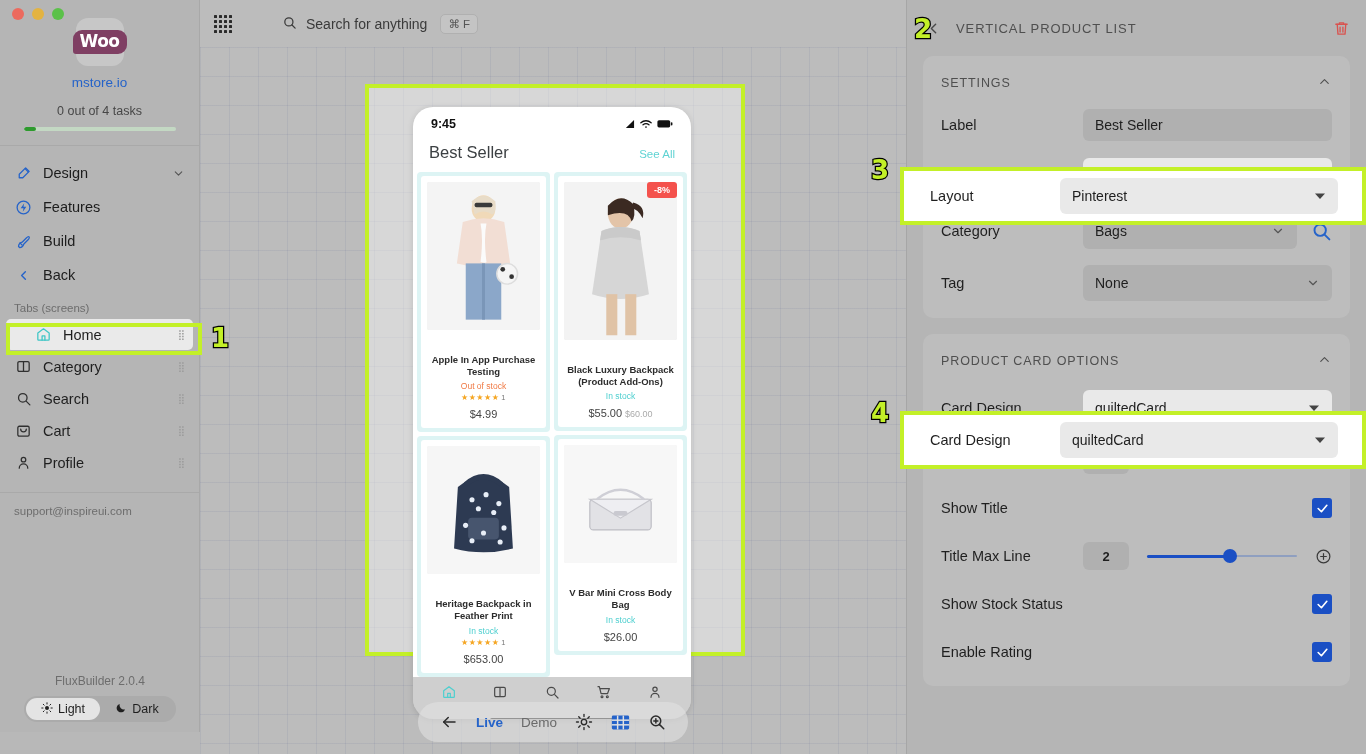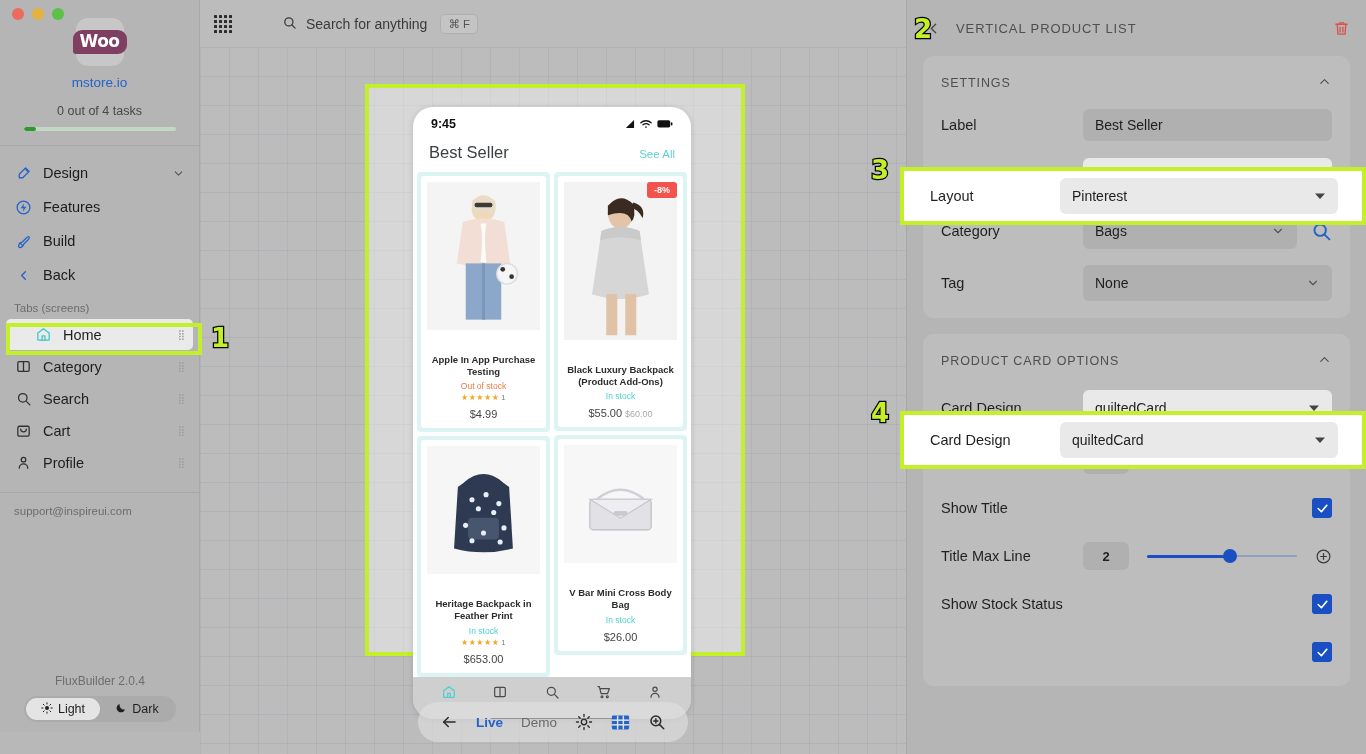--- a/index.html
+++ b/index.html
@@ -816,20 +816,21 @@
       <div class="row" style="height:48px;">
         <span class="row-label" style="width:auto;flex:1;">Show Stock Status</span>
         <span class="chk">
           <svg width="13" height="13" viewBox="0 0 24 24" fill="none" stroke="#fff" stroke-width="3" stroke-linecap="round" stroke-linejoin="round">
               <polyline points="4 12 10 18 20 6"></polyline>
             </svg>
         </span>
       </div>
 
       <div class="row" style="height:48px;">
+        <span class="row-label" style="width:auto;flex:1;">Enable Rating</span>
         <span class="chk">
           <svg width="13" height="13" viewBox="0 0 24 24" fill="none" stroke="#fff" stroke-width="3" stroke-linecap="round" stroke-linejoin="round">
               <polyline points="4 12 10 18 20 6"></polyline>
             </svg>
         </span>
       </div>
     </div>
   </div>
 
   <div class="hl" style="left:6px; top:323px; width:196px; height:32px; background:transparent;"></div>

